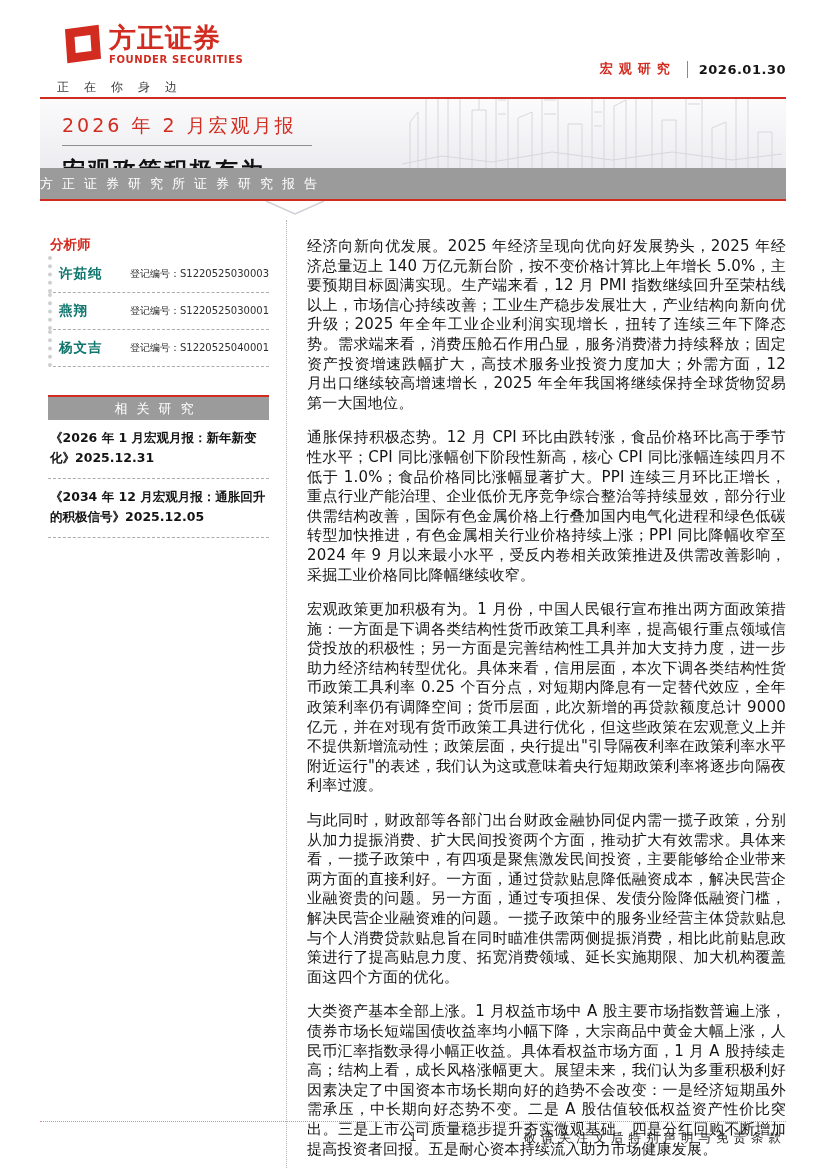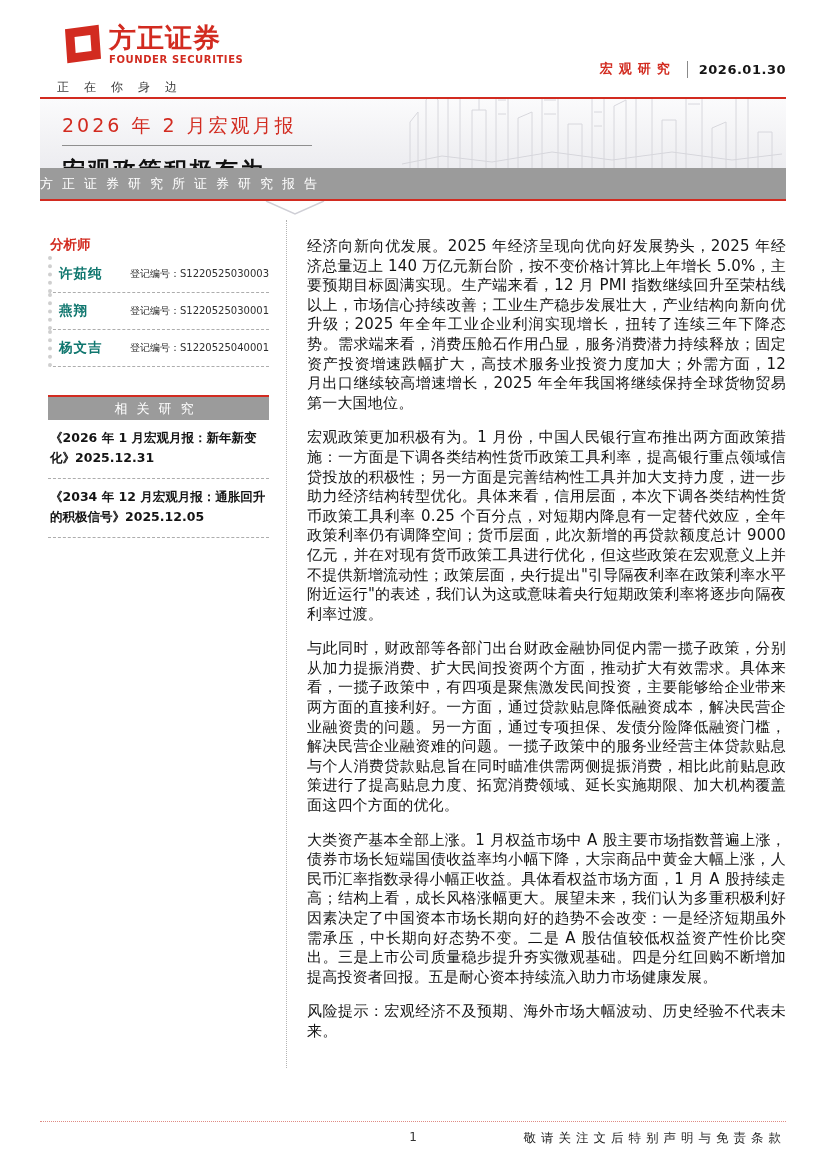--- a/index.html
+++ b/index.html
@@ -185,20 +185,21 @@
       <div class="related-item">
         <span class="r-title">《2026 年 1 月宏观月报：新年新变化》</span><span class="r-date">2025.12.31</span>
       </div>
       <div class="related-item">
         <span class="r-title">《2034 年 12 月宏观月报：通胀回升的积极信号》</span><span class="r-date">2025.12.05</span>
       </div>
     </aside>
 
     <main class="main">
       <p class="first">经济向新向优发展。2025 年经济呈现向优向好发展势头，2025 年经济总量迈上 140 万亿元新台阶，按不变价格计算比上年增长 5.0%，主要预期目标圆满实现。生产端来看，12 月 PMI 指数继续回升至荣枯线以上，市场信心持续改善；工业生产稳步发展壮大，产业结构向新向优升级；2025 年全年工业企业利润实现增长，扭转了连续三年下降态势。需求端来看，消费压舱石作用凸显，服务消费潜力持续释放；固定资产投资增速跌幅扩大，高技术服务业投资力度加大；外需方面，12 月出口继续较高增速增长，2025 年全年我国将继续保持全球货物贸易第一大国地位。</p>
+      <p>通胀保持积极态势。12 月 CPI 环比由跌转涨，食品价格环比高于季节性水平；CPI 同比涨幅创下阶段性新高，核心 CPI 同比涨幅连续四月不低于 1.0%；食品价格同比涨幅显著扩大。PPI 连续三月环比正增长，重点行业产能治理、企业低价无序竞争综合整治等持续显效，部分行业供需结构改善，国际有色金属价格上行叠加国内电气化进程和绿色低碳转型加快推进，有色金属相关行业价格持续上涨；PPI 同比降幅收窄至 2024 年 9 月以来最小水平，受反内卷相关政策推进及供需改善影响，采掘工业价格同比降幅继续收窄。</p>
       <p>宏观政策更加积极有为。1 月份，中国人民银行宣布推出两方面政策措施：一方面是下调各类结构性货币政策工具利率，提高银行重点领域信贷投放的积极性；另一方面是完善结构性工具并加大支持力度，进一步助力经济结构转型优化。具体来看，信用层面，本次下调各类结构性货币政策工具利率 0.25 个百分点，对短期内降息有一定替代效应，全年政策利率仍有调降空间；货币层面，此次新增的再贷款额度总计 9000 亿元，并在对现有货币政策工具进行优化，但这些政策在宏观意义上并不提供新增流动性；政策层面，央行提出"引导隔夜利率在政策利率水平附近运行"的表述，我们认为这或意味着央行短期政策利率将逐步向隔夜利率过渡。</p>
       <p>与此同时，财政部等各部门出台财政金融协同促内需一揽子政策，分别从加力提振消费、扩大民间投资两个方面，推动扩大有效需求。具体来看，一揽子政策中，有四项是聚焦激发民间投资，主要能够给企业带来两方面的直接利好。一方面，通过贷款贴息降低融资成本，解决民营企业融资贵的问题。另一方面，通过专项担保、发债分险降低融资门槛，解决民营企业融资难的问题。一揽子政策中的服务业经营主体贷款贴息与个人消费贷款贴息旨在同时瞄准供需两侧提振消费，相比此前贴息政策进行了提高贴息力度、拓宽消费领域、延长实施期限、加大机构覆盖面这四个方面的优化。</p>
       <p>大类资产基本全部上涨。1 月权益市场中 A 股主要市场指数普遍上涨，债券市场长短端国债收益率均小幅下降，大宗商品中黄金大幅上涨，人民币汇率指数录得小幅正收益。具体看权益市场方面，1 月 A 股持续走高；结构上看，成长风格涨幅更大。展望未来，我们认为多重积极利好因素决定了中国资本市场长期向好的趋势不会改变：一是经济短期虽外需承压，中长期向好态势不变。二是 A 股估值较低权益资产性价比突出。三是上市公司质量稳步提升夯实微观基础。四是分红回购不断增加提高投资者回报。五是耐心资本持续流入助力市场健康发展。</p>
       <p>风险提示：宏观经济不及预期、海外市场大幅波动、历史经验不代表未来。</p>
     </main>
   </div>
 
   
   <footer class="footer">
     <div class="footer-row">

